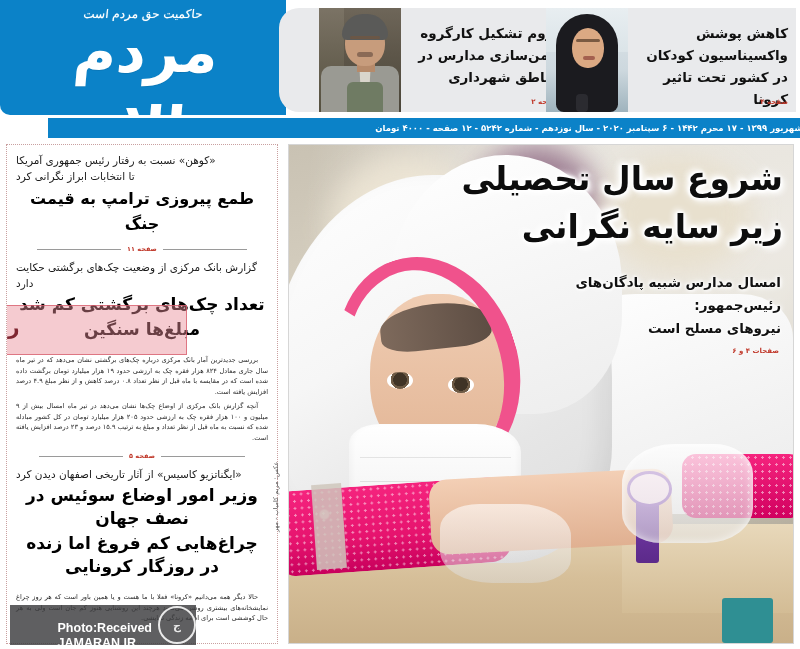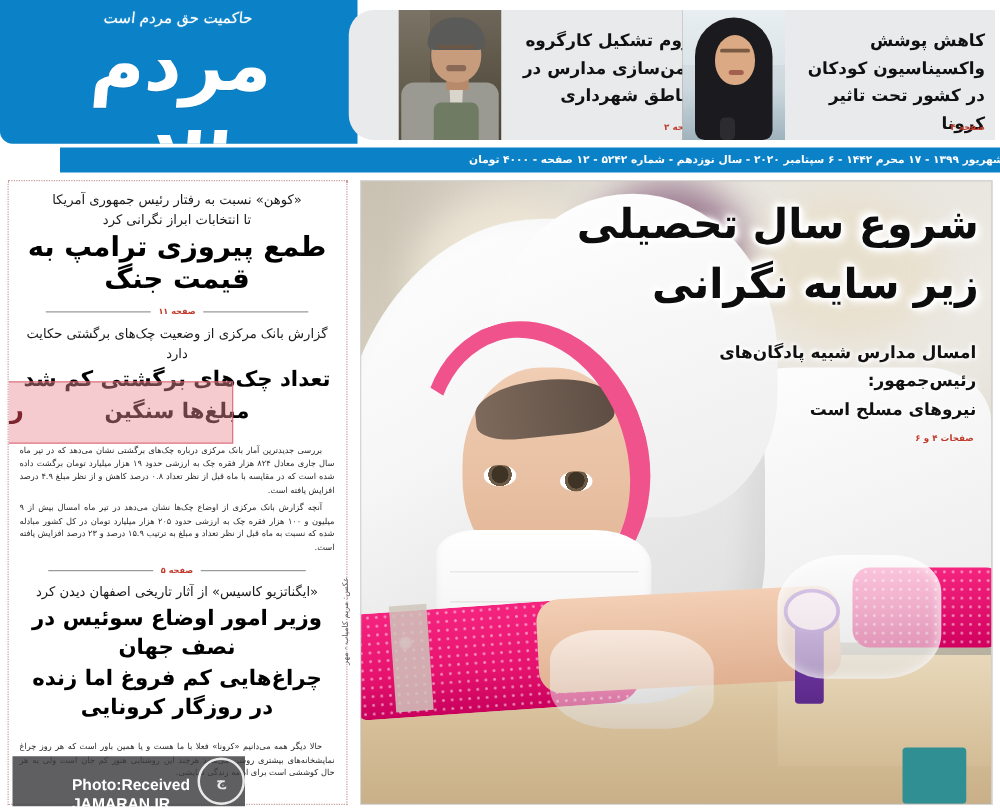--- a/index.html
+++ b/index.html
@@ -100,26 +100,26 @@
   .content{position:absolute;left:0;top:140px;width:800px;height:509px;background:#fff;}
 
   
   .newscol{
     position:absolute;left:6px;top:4px;width:272px;height:500px;
     border:1px dotted #c9a0a0;
     box-sizing:border-box;padding:7px 9px 0 9px;
     background:#fff;overflow:hidden;
   }
   .kicker{
-    text-align:center;color:#1a1a1a;font-size:10.5px;line-height:16px;
+    text-align:left;color:#1a1a1a;font-size:10.5px;line-height:16px;
     font-family:"DejaVu Sans",sans-serif;
   }
   .headline{
     text-align:center;color:#000;font-weight:bold;
-    font-size:22px;line-height:25px;margin-top:2px;
+    font-size:16px;line-height:25px;margin-top:2px;
     font-family:"DejaVu Sans",sans-serif;
   }
   .headline.sm{font-size:17px;line-height:23px;}
   .body-text{
     text-align:justify;color:#2a2a2a;
     font-size:6.6px;line-height:10.5px;margin-top:14px;
     font-family:"DejaVu Sans",sans-serif;
   }
   .body-text p{margin:0 0 4px 0;text-indent:10px;}
 

